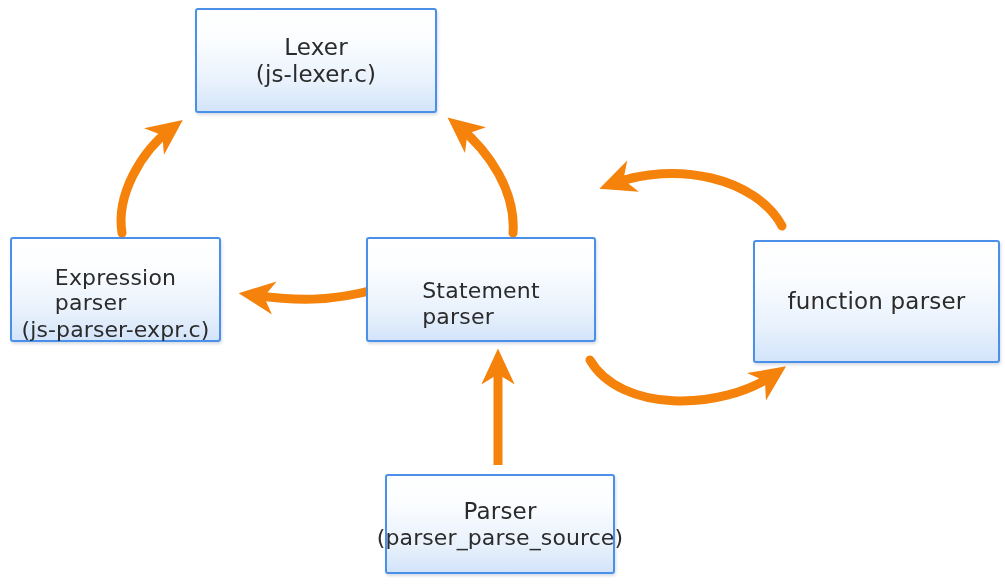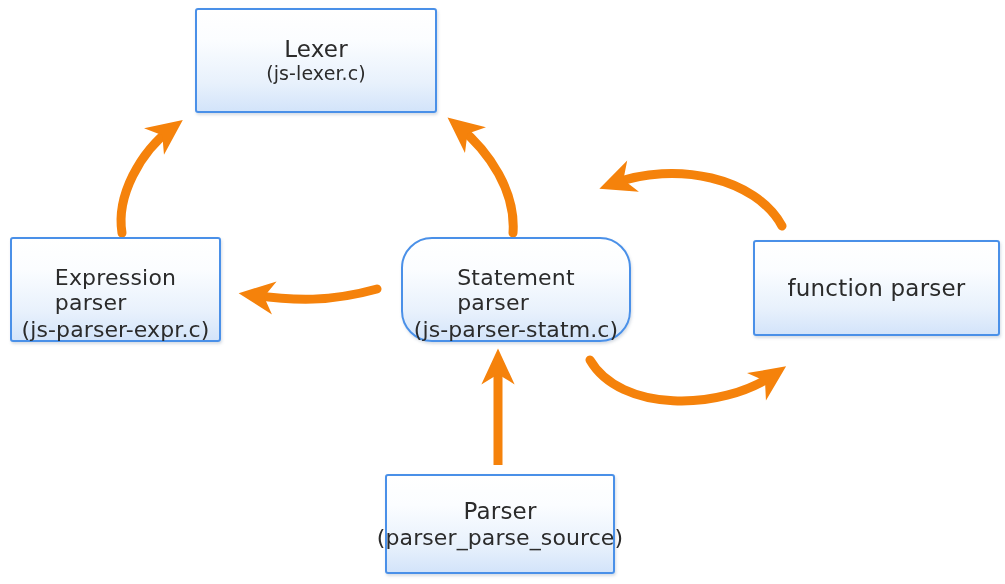--- a/index.html
+++ b/index.html
@@ -40,31 +40,31 @@
     color: #2b2b2b;
     line-height: 1.14;
     padding: 2px 4px;
   }
   .node-title {
     font-size: 23px;
     letter-spacing: 0.2px;
     white-space: pre-line;
   }
   .node-sub {
-    font-size: 19px;
+    font-size: 23px;
     letter-spacing: 0.1px;
     margin-top: 1px;
   }
   .node-title.small  { font-size: 22px; margin-top: 28px; }
   .node-sub.small    { font-size: 22px; }
 
   #node-lexer   { left: 195px; top: 8px;   width: 242px; height: 105px; }
   #node-expr    { left: 10px;  top: 237px; width: 211px; height: 105px; }
-  #node-statm   { left: 401px; top: 237px; width: 230px; height: 105px; border-radius: 31px; }
-  #node-func    { left: 753px; top: 240px; width: 247px; height: 96px; }
+  #node-statm   { left: 366px; top: 237px; width: 230px; height: 105px; }
+  #node-func    { left: 753px; top: 240px; width: 247px; height: 123px; }
   #node-parser  { left: 385px; top: 474px; width: 230px; height: 100px; }
 </style>
 </head>
 <body>
 
 <div id="canvas">
 
   <svg id="arrow-layer" viewBox="0 0 1005 584">
     <defs>
       <marker id="ah" markerWidth="4.2" markerHeight="4.2" refX="2.6" refY="2.1" orient="auto" markerUnits="strokeWidth">
@@ -92,21 +92,20 @@
 
   <div class="node" id="node-expr">
     <div class="node-title small">Expression
 parser</div>
     <div class="node-sub small">(js-parser-expr.c)</div>
   </div>
 
   <div class="node" id="node-statm">
     <div class="node-title small">Statement
 parser</div>
-    <div class="node-sub small">(js-parser-statm.c)</div>
   </div>
 
   <div class="node" id="node-func">
     <div class="node-title">function parser</div>
   </div>
 
   <div class="node" id="node-parser">
     <div class="node-title">Parser</div>
     <div class="node-sub small">(parser_parse_source)</div>
   </div>

